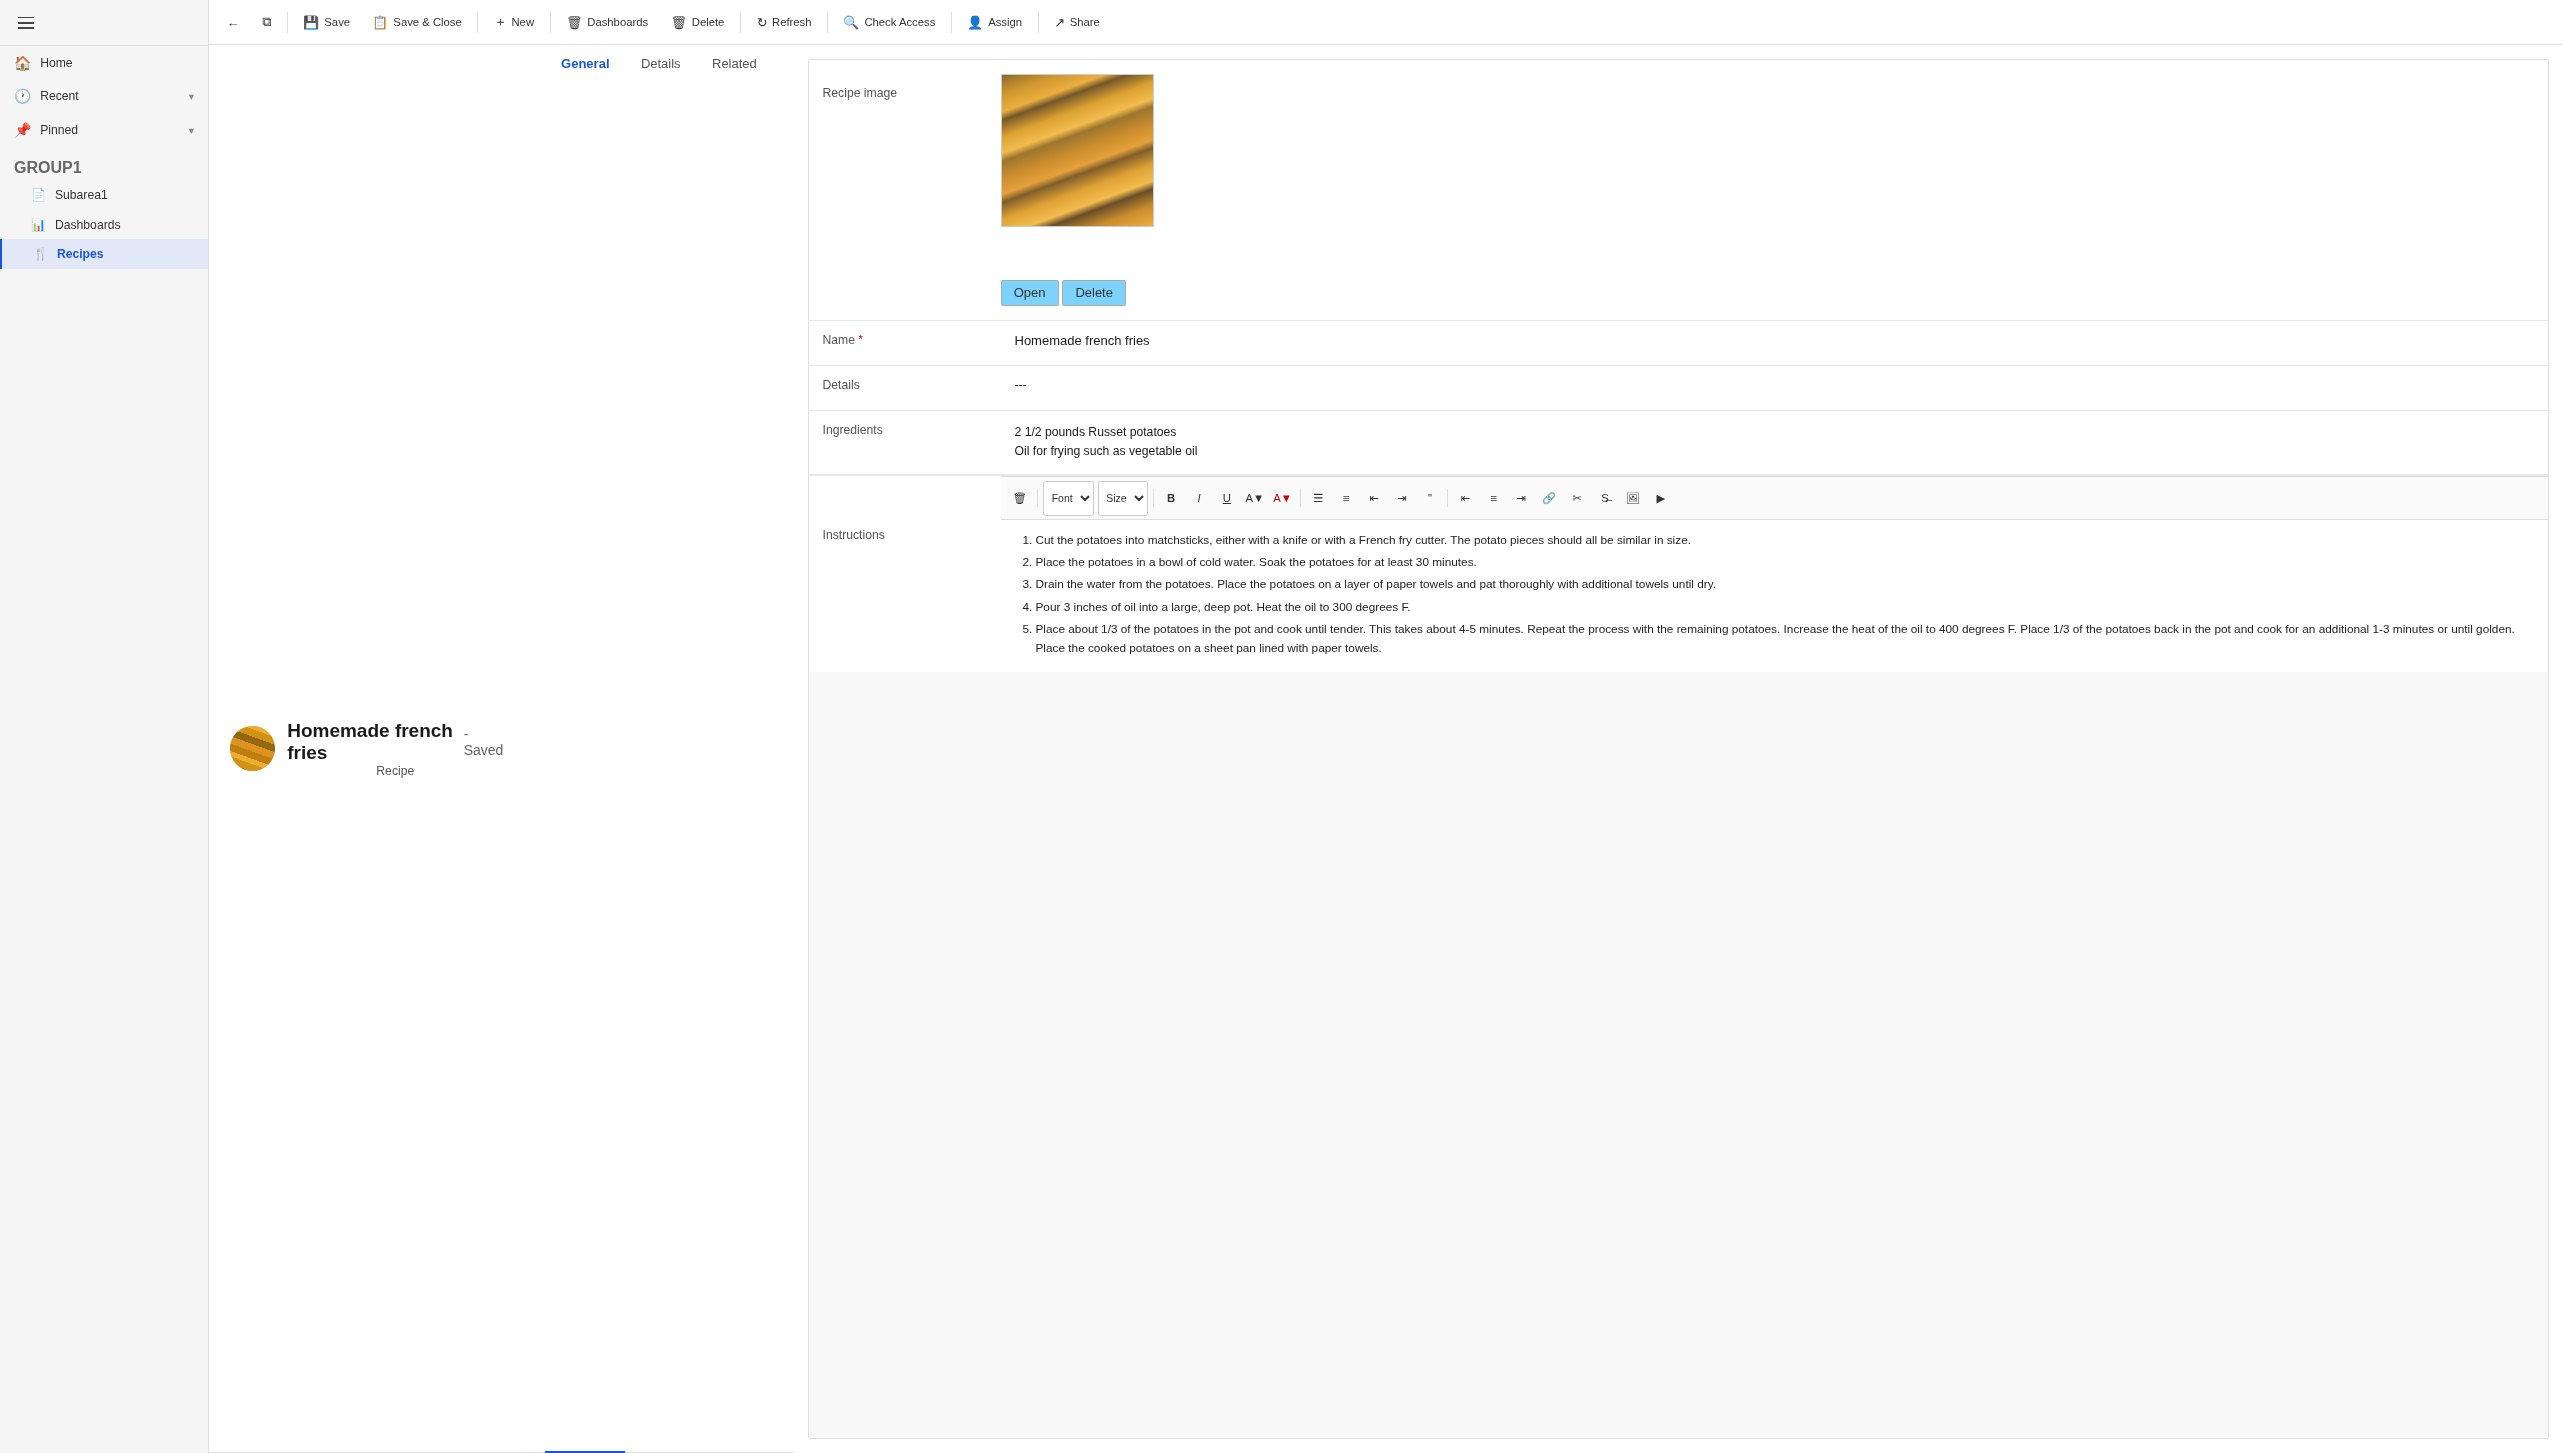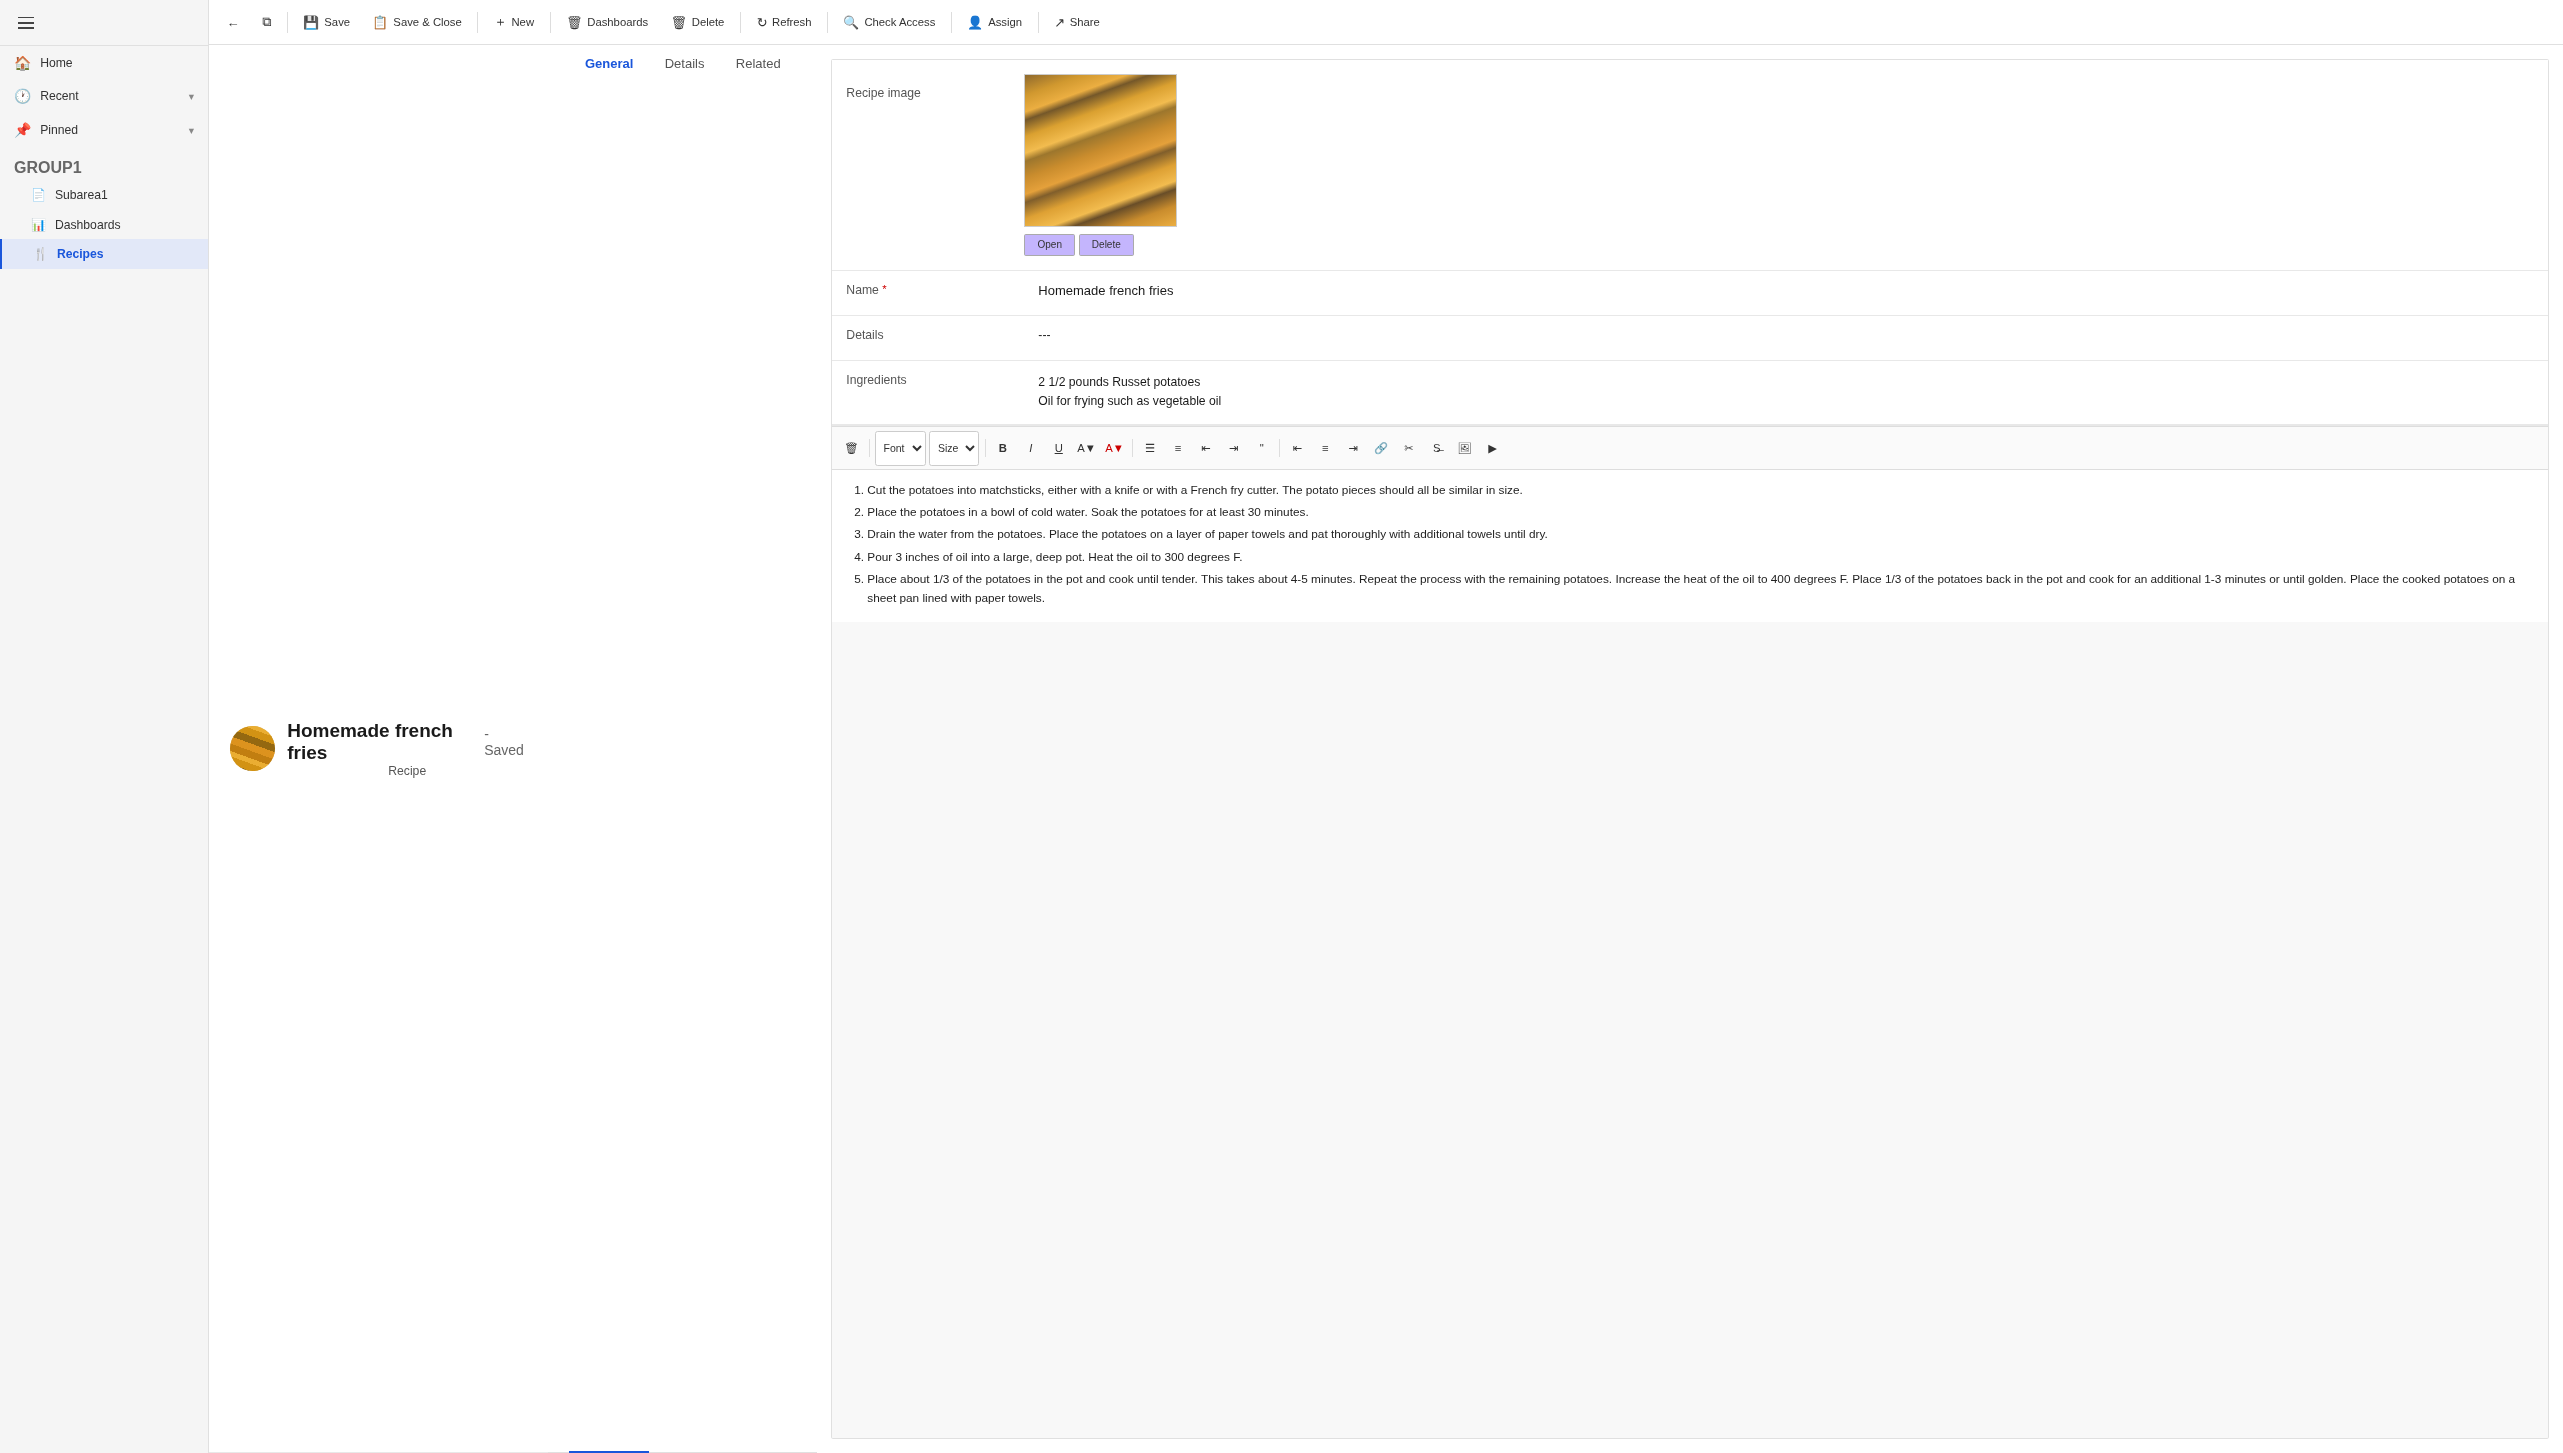--- a/index.html
+++ b/index.html
@@ -181,22 +181,22 @@
           #D4900C 7px, #D4900C 14px,
           #F0B030 14px, #F0B030 19px,
           #C07808 19px, #C07808 26px,
           #E09018 26px, #E09018 33px
         );
       opacity: 0.85;
     }
     .image-buttons { display: flex; gap: 3.5px; }
     .image-btn {
       padding: 4.4px 12.2px; border: 0.9px solid #aaa;
-      background: #c4b5fd; cursor: pointer; font-size: 10px;
-      border-radius: 1.7px; color: #333;
+      background: #7dd3fc; cursor: pointer; font-size: 13px;
+      border-radius: 1.7px; color: #333; margin-top: 46px;
     }
 
     
     .rte-toolbar {
       display: flex; align-items: center;
       padding: 3.5px 7px;
       border-top: 0.9px solid #ddd;
       border-bottom: 0.9px solid #ddd;
       background: #fafafa;
       gap: 3.5px; flex-wrap: wrap;
@@ -399,20 +399,21 @@
 
       <div class="form-row" style="min-height:61px;">
         <div class="form-label">Ingredients</div>
         <div class="form-value-ingredients">
           <div class="ingredients-text">2 1/2 pounds Russet potatoes</div>
           <div class="ingredients-text">Oil for frying such as vegetable oil</div>
         </div>
       </div>
 
       <div class="instructions-row">
+        <div class="form-label" style="padding-top:52px;">Instructions</div>
         <div style="flex:1;">
 
           <div class="rte-toolbar">
             <button class="rte-btn">🗑</button>
             <div class="rte-separator"></div>
             <select class="rte-select">
               <option>Font</option>
             </select>
             <select class="rte-select">
               <option>Size</option>

